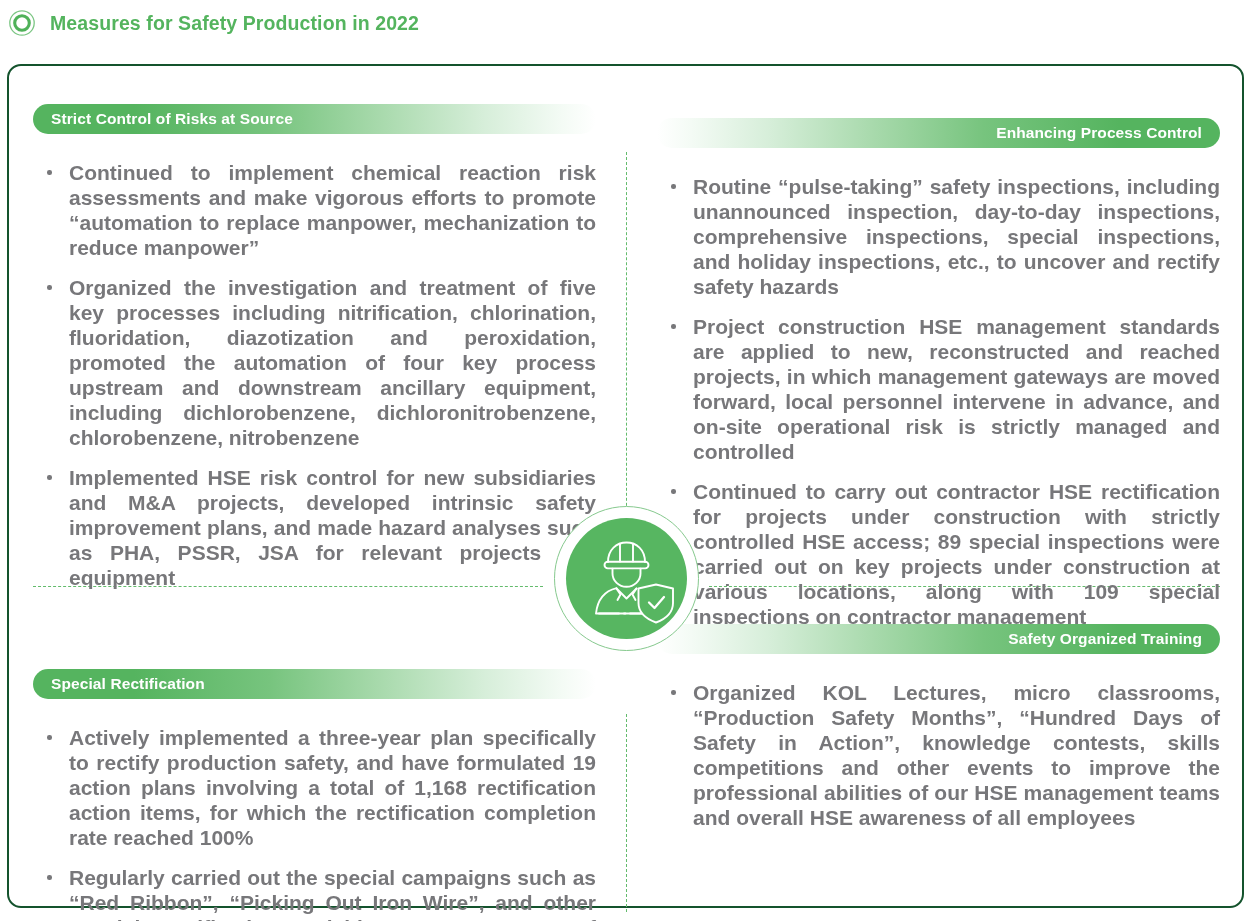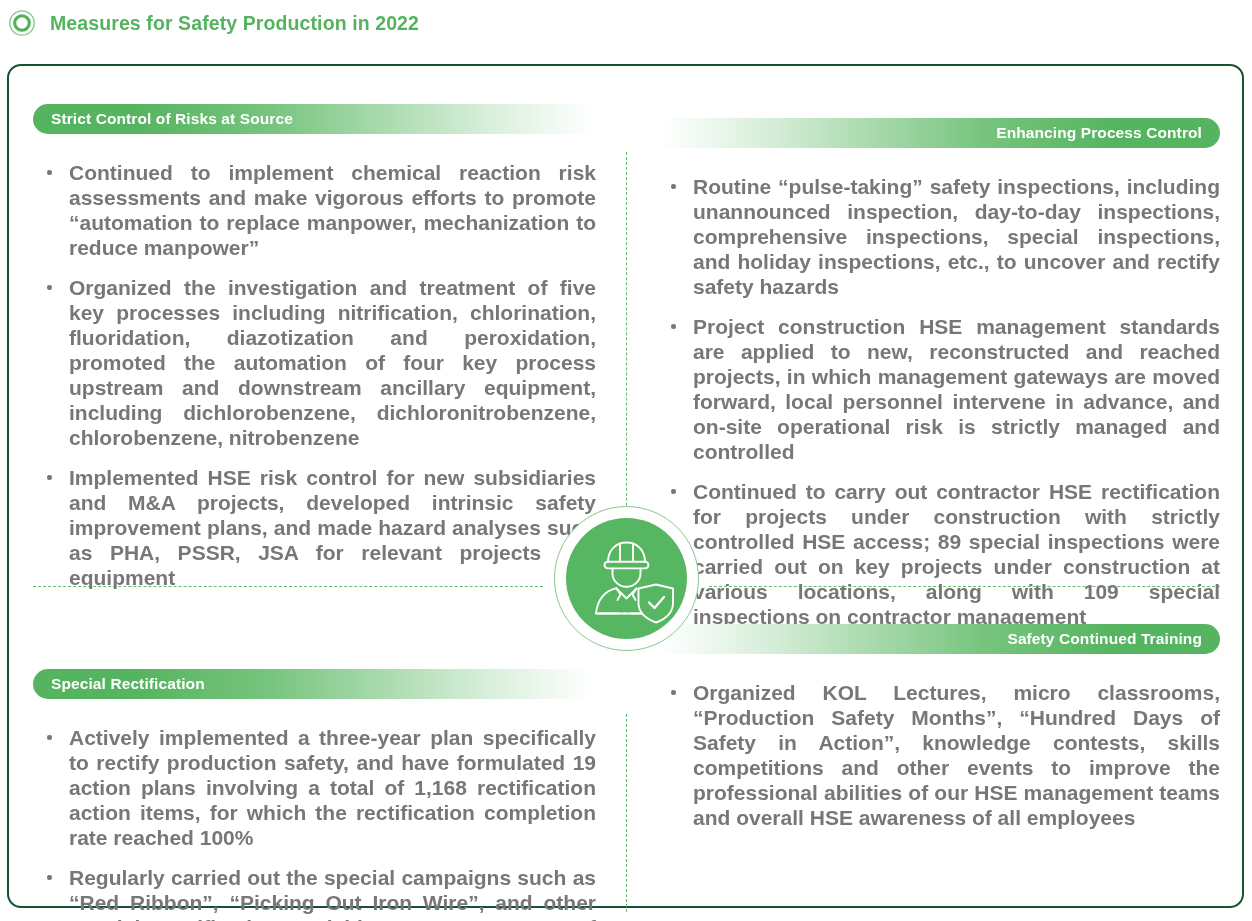--- a/index.html
+++ b/index.html
@@ -244,21 +244,21 @@
       </li>
       <li class="bullet-item">
         <span class="bullet-dot"></span>
         <span>Regularly carried out the special campaigns such as “Red Ribbon”, “Picking Out Iron Wire”, and other special rectification activities as “Treatment of Repeated Hidden Hazards”</span>
       </li>
     </ul>
   </div>
 
   <div class="quadrant q-br">
     <div class="pill pill-right">
-      <span class="pill-label">Safety Continued Training</span>
+      <span class="pill-label">Safety Organized Training</span>
     </div>
     <ul class="bullets">
       <li class="bullet-item">
         <span class="bullet-dot"></span>
         <span>Organized KOL Lectures, micro classrooms, “Production Safety Months”, “Hundred Days of Safety in Action”, knowledge contests, skills competitions and other events to improve the professional abilities of our HSE management teams and overall HSE awareness of all employees</span>
       </li>
     </ul>
   </div>
 
   <div class="center-badge">

